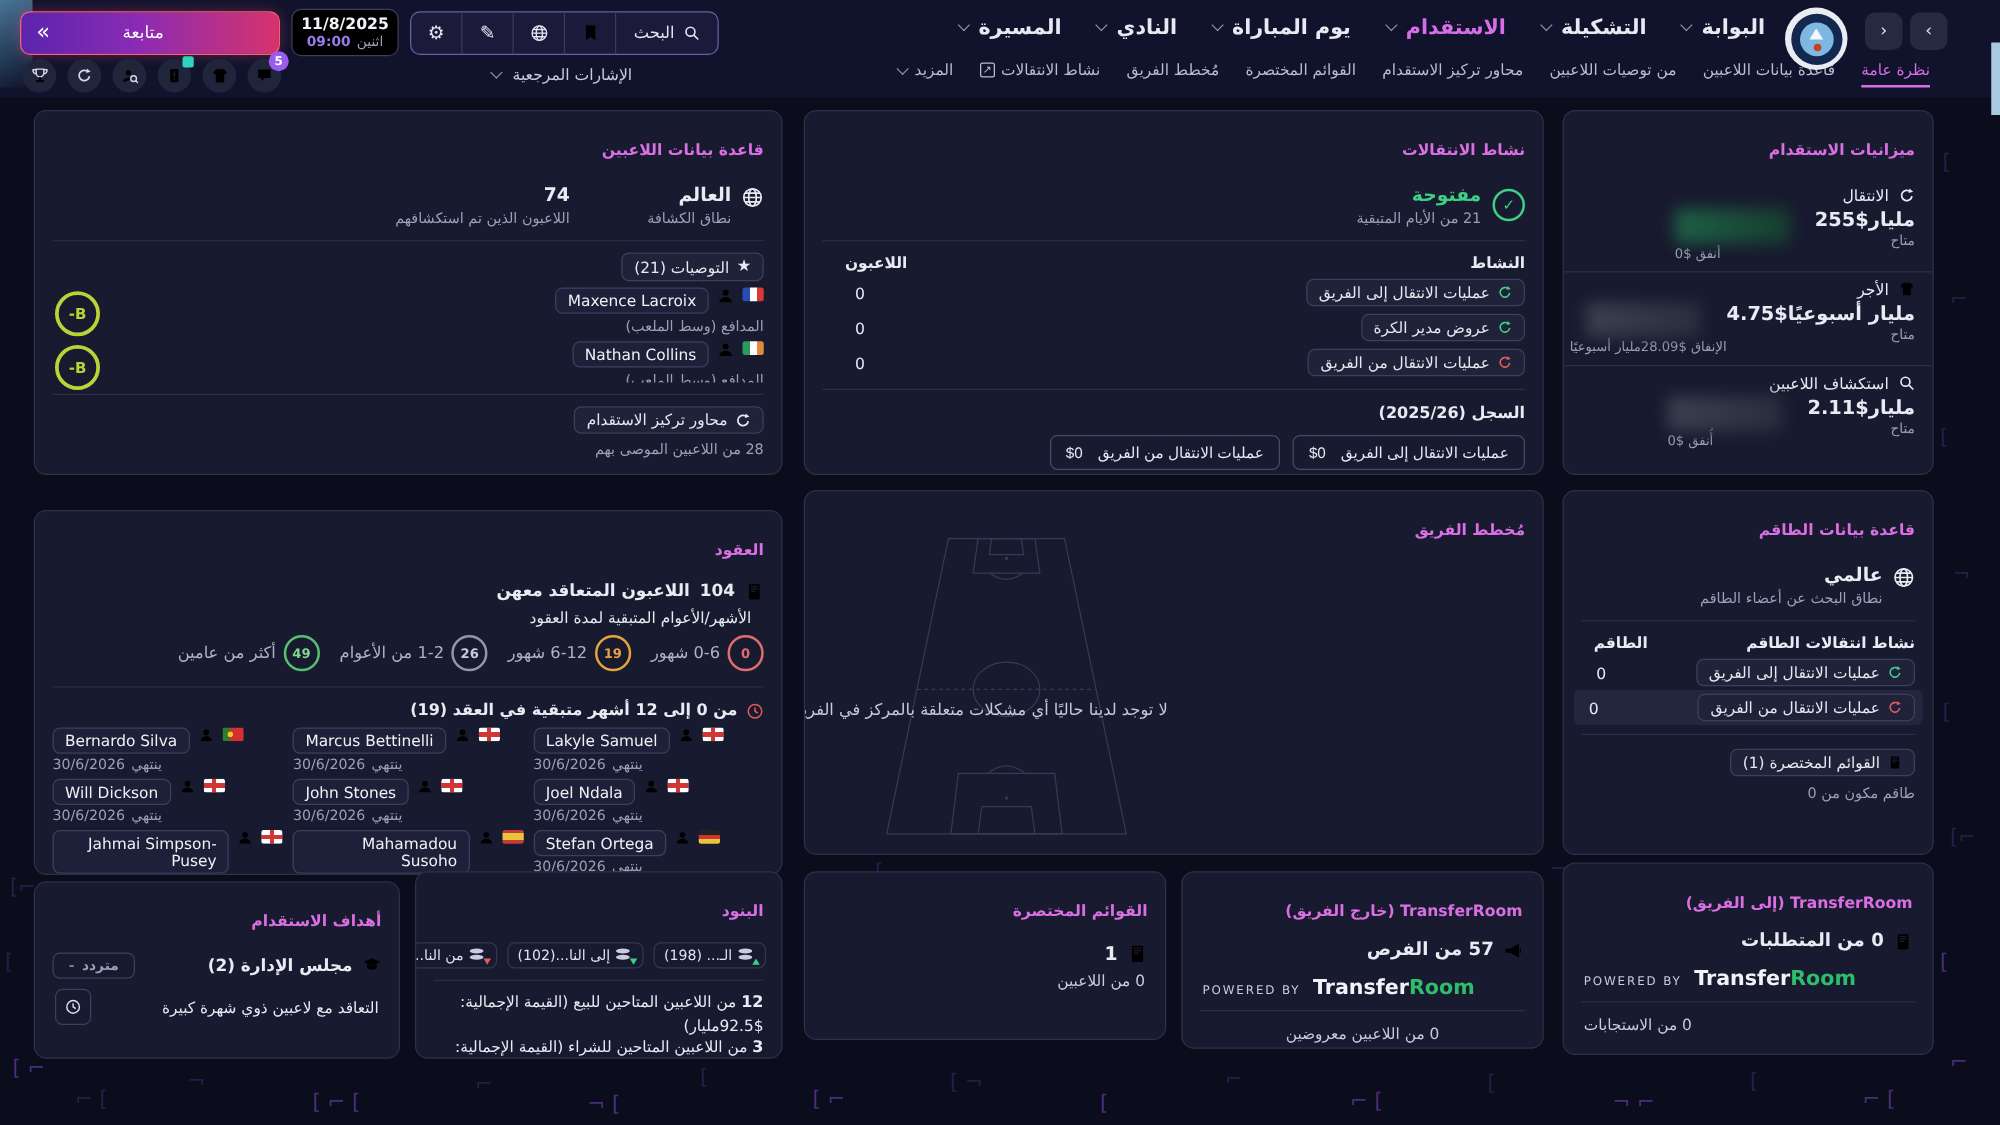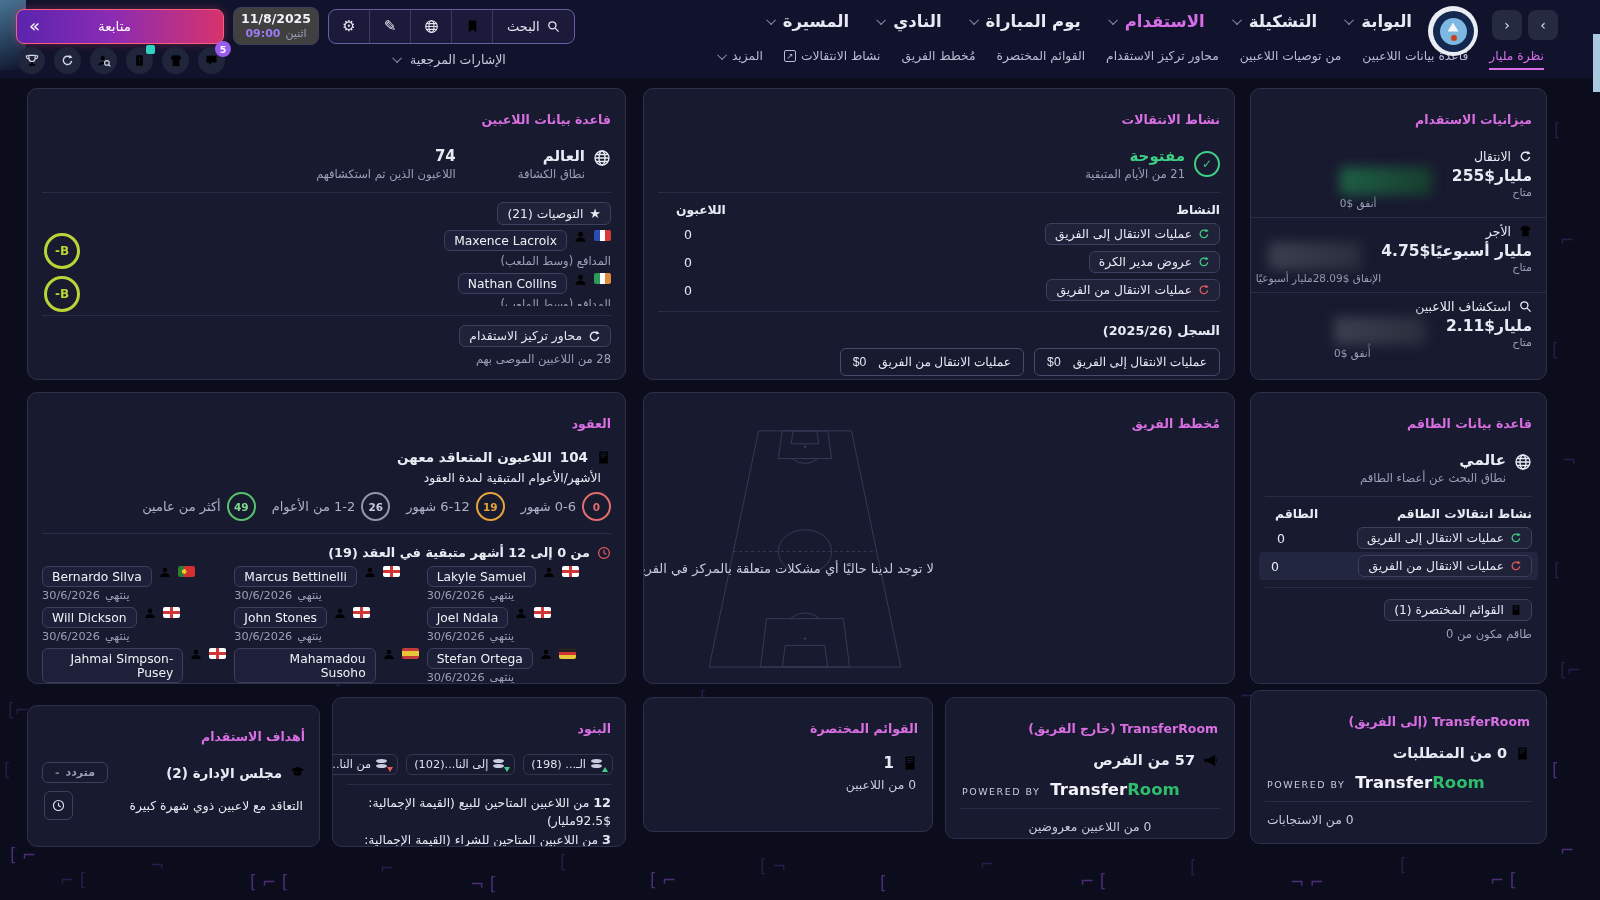--- a/index.html
+++ b/index.html
@@ -26,21 +26,21 @@
   .navbtn{position:absolute;top:10px;width:30px;height:30px;border-radius:8px;background:#262a40;
     display:grid;place-items:center;color:#dfe2ef;font-size:14px;cursor:pointer}
   .nb-prev{right:78px}.nb-next{right:42px}
   
   .lcluster{position:absolute;left:16px;top:7px;display:flex;gap:9px;direction:ltr;align-items:center}
   .cont-btn{width:206px;height:33px;border-radius:8px;border:1.5px solid #ff5d7e;
     background:linear-gradient(90deg,#5b24ad,#8a2bb4 45%,#d6336c);display:flex;align-items:center;
     cursor:pointer;box-shadow:0 0 10px rgba(230,60,120,.35)}
   .cont-btn .bk{color:#fff;font-size:18px;margin-left:12px;line-height:1}
   .cont-btn .lbl{flex:1;text-align:center;color:#fff;font-size:13.5px;padding-right:34px}
-  .datebox{width:84px;height:36px;border:1px solid #3c3f58;border-radius:8px;background:#404040;
+  .datebox{width:84px;height:36px;border:1px solid #3c3f58;border-radius:8px;background:#000000;
     display:flex;flex-direction:column;justify-content:center;align-items:center;line-height:1.25;cursor:pointer}
   .datebox .d1{font-size:12.5px;font-weight:bold;color:#f2f3f8}
   .datebox .d2{font-size:11px;color:#9aa0b8;direction:rtl;display:flex;gap:5px}
   .datebox .time{color:#9b7bf0;font-weight:bold}
   .tbar{height:33px;border:1px solid #675fa3;border-radius:8px;background:rgba(40,36,78,.45);
     display:flex;align-items:stretch;direction:ltr}
   .tcell{width:40px;display:grid;place-items:center;color:#e3e5f0;font-size:15px;border-left:1px solid #3c3764;cursor:pointer}
   .tcell:first-child{border-left:none}
   .tsearch{display:flex;align-items:center;gap:7px;padding:0 14px;border-left:1px solid #3c3764;
     color:#e3e5f0;font-size:13px;cursor:pointer;direction:rtl}
@@ -357,21 +357,21 @@
         </div>
   </div>
 
   <div class="bookmarks">
     <span>الإشارات المرجعية</span>
     <span class="chev"></span>
   </div>
 
   <div class="subnav">
     <div class="sub-it active">
-          <span>نظرة مليار</span>
+          <span>نظرة عامة</span>
         </div>
     <div class="sub-it">
           <span>قاعدة بيانات اللاعبين</span>
         </div>
     <div class="sub-it">
           <span>من توصيات اللاعبين</span>
         </div>
     <div class="sub-it">
           <span>محاور تركيز الاستقدام</span>
         </div>
@@ -559,21 +559,21 @@
             <div class="avail">متاح</div>
           </div>
       <div class="bbar">
             <div class="bar n"></div>
             <div class="spent">أُنفق $0</div>
           </div>
     </div>
   </div>
 </section>
 
-<section class="panel" style="left:27px;top:392px;width:597px;height:290px">
+<section class="panel" style="left:27px;top:408px;width:597px;height:290px">
   <h3 class="ptitle">العقود</h3>
   <div class="cntrow">
     <svg class="ic" style="width:15px;height:15px">
           <use href="#i-doc"></use>
         </svg>
     <span>104</span>
     <span>اللاعبون المتعاقد معهن</span>
   </div>
   <div class="durlabel">الأشهر/الأعوام المتبقية لمدة العقود</div>
   <div class="legend">

